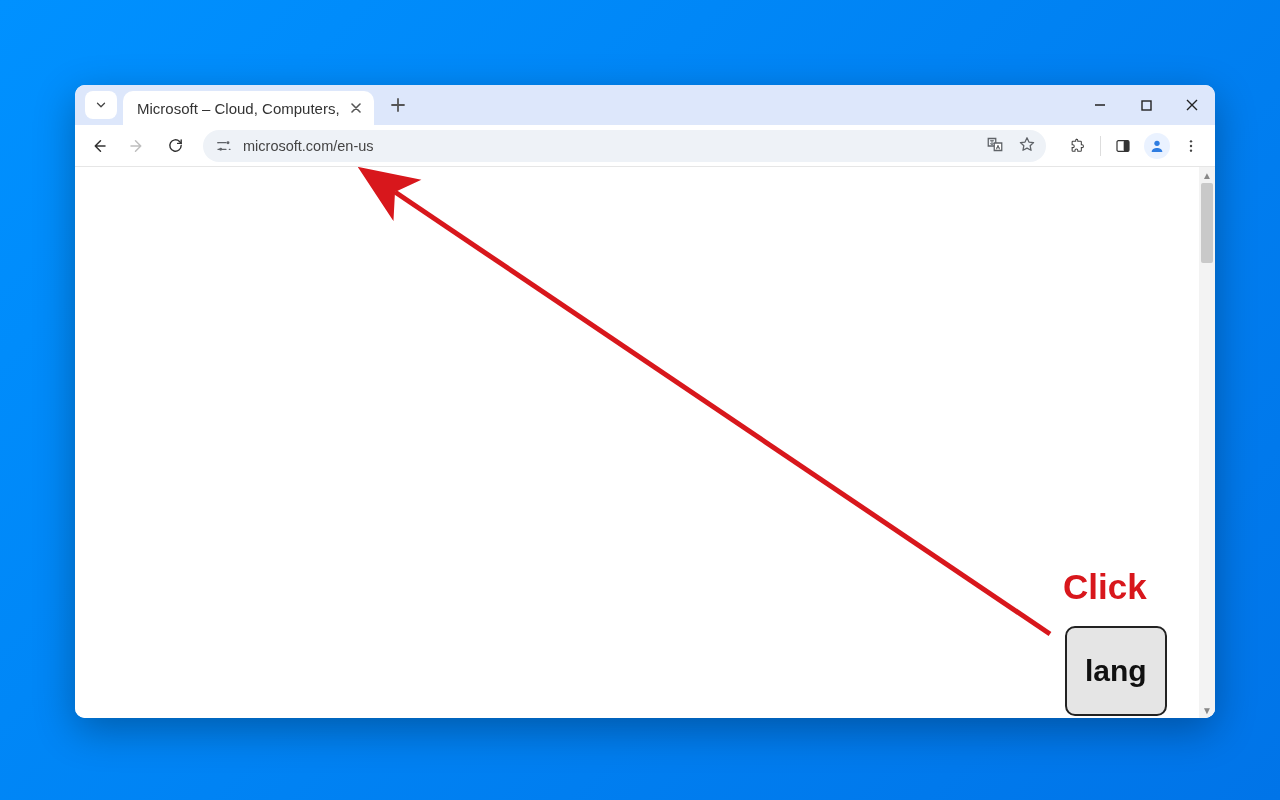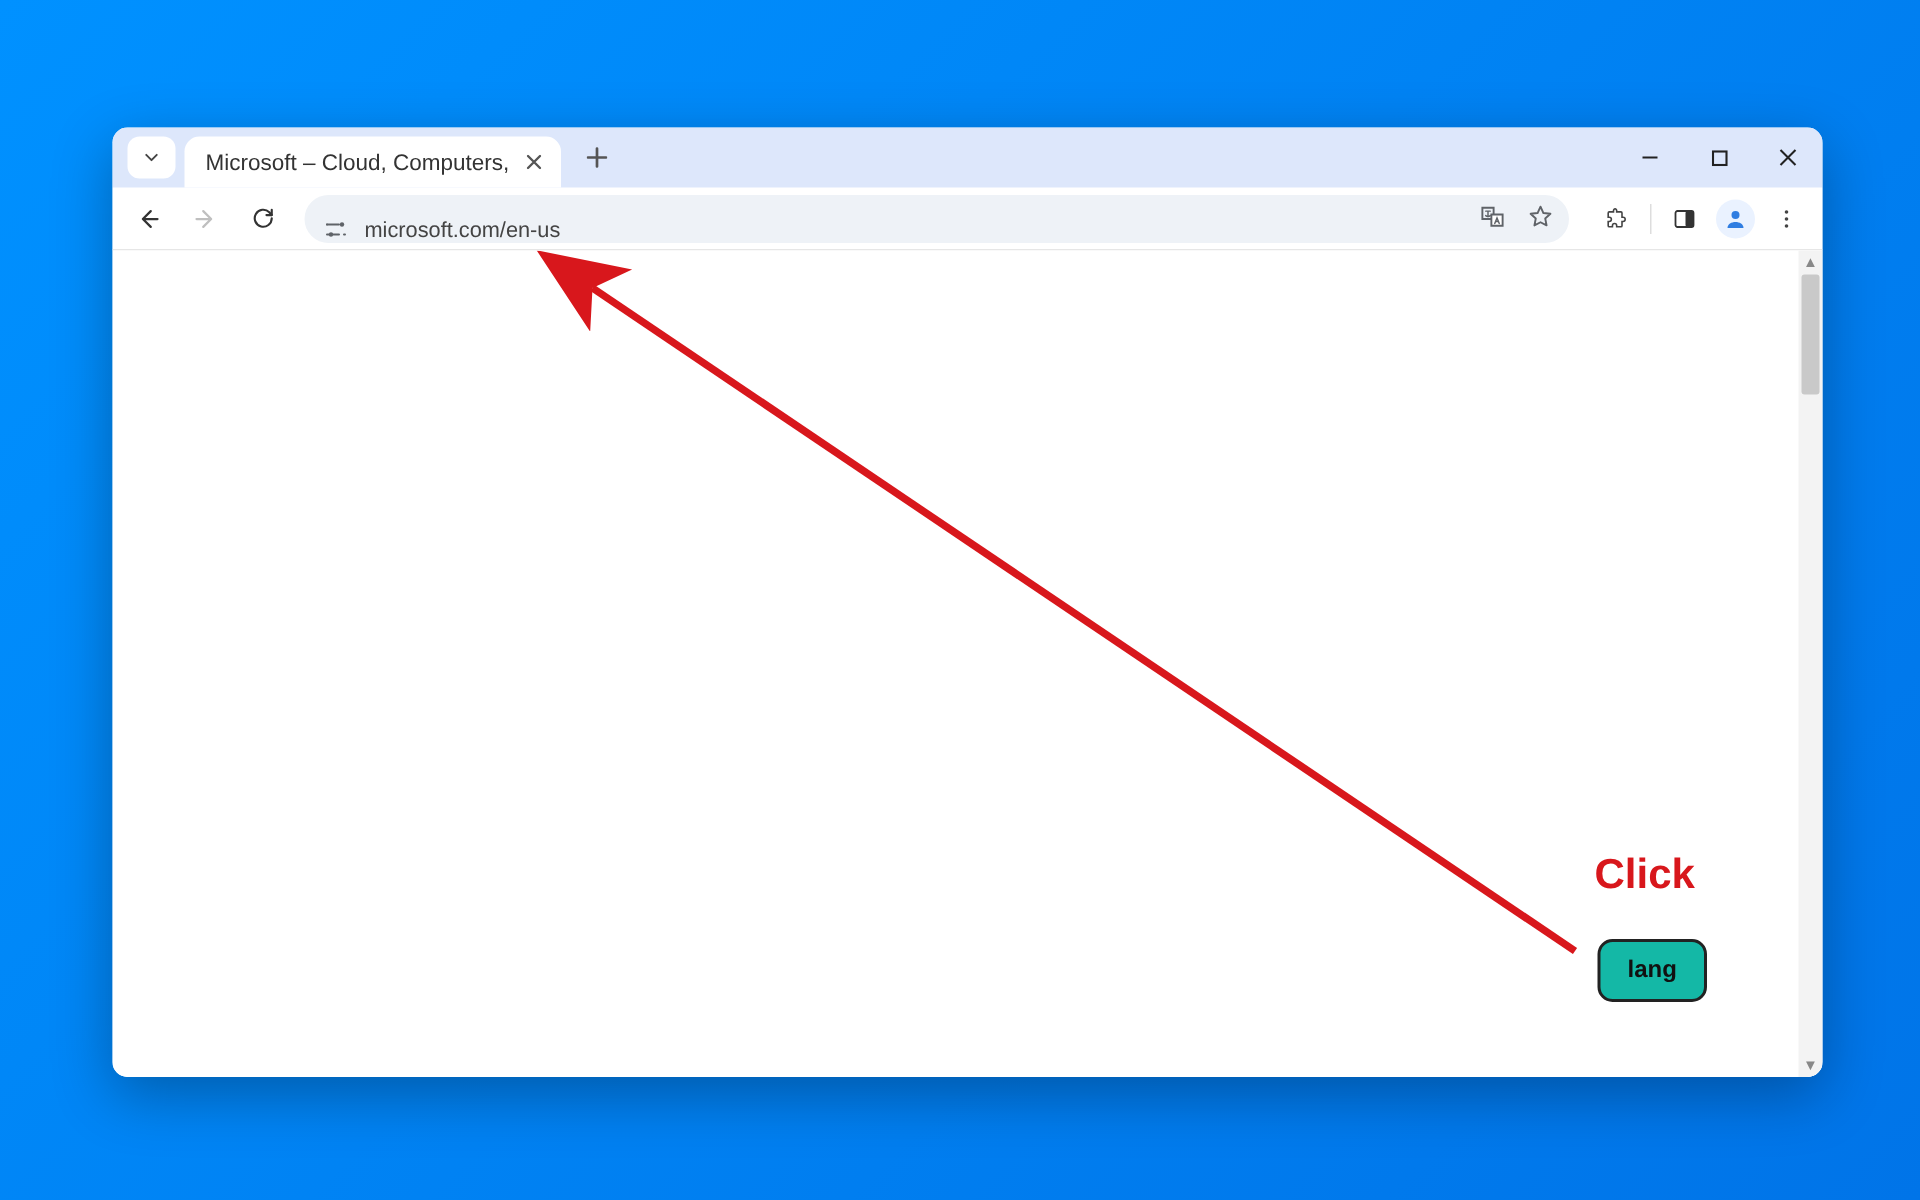--- a/index.html
+++ b/index.html
@@ -80,21 +80,21 @@
       height:42px;background:#fff;display:flex;align-items:center;
       padding:0 8px;gap:6px;border-bottom:1px solid #e6e6e6;
     }
     .tb-btn {
       width:32px;height:32px;display:flex;align-items:center;justify-content:center;
       color:#444;border-radius:50%;
     }
     .tb-btn.disabled { color:#bfbfbf; }
     .addressbar {
       flex:1;height:32px;background:#eef2f7;border-radius:16px;
-      display:flex;align-items:flex-end;padding:0 12px;gap:10px;
+      display:flex;align-items:center;padding:0 12px;gap:10px;
       font-size:14px;color:#555;
       position:relative; margin: 5px 6px;
     }
     .site-info { width:18px;height:18px;display:flex;align-items:center;justify-content:center;color:#5f6368; }
     .url-text { flex:1;font-size:14.5px;color:#444; }
     .addr-right { position:absolute; right:10px; top:50%; transform:translateY(-50%); display:flex; gap:14px; align-items:center; color:#5f6368; }
     .ext-area { display:flex; gap:2px; align-items:center; margin-left:4px; }
     .divider { width:1px;height:20px;background:#ddd;margin:0 4px; }
     .avatar {
       width:26px;height:26px;border-radius:50%;background:#eaf2ff;
@@ -119,23 +119,23 @@
     }
     .scrollbar-arrow.up { top:0; }
     .scrollbar-arrow.down { bottom:0; }
     .anno-text {
       position:absolute;color:#d8171c;font-weight:700;
       font-family:"Segoe UI",Arial,sans-serif;
       pointer-events:none;
     }
     .lang-btn {
       position:absolute;
-      padding:10px 18px;
-      background:#14b8a6;border:2px solid #222;border-radius:10px;
-      font-size:16px;font-weight:700;color:#111;
+      padding:26px 18px;
+      background:#e5e5e5;border:2px solid #222;border-radius:10px;
+      font-size:30px;font-weight:700;color:#111;
     }
     svg.arrow { position:absolute; pointer-events:none; }
   </style>
 </head>
 <body>
 
 <div class="browser-window">
 
   <div class="tabstrip">
     <div class="tabstrip-search">
@@ -247,21 +247,21 @@
             <circle cx="12" cy="12" r="1.8" fill="#444"></circle>
             <circle cx="12" cy="19" r="1.8" fill="#444"></circle>
           </svg>
       </div>
     </div>
   </div>
 
   <div class="content">
 
 
-    <div class="anno-text" style="left:988px;top:400px;font-size:28px">Click</div>
+    <div class="anno-text" style="left:988px;top:400px;font-size:35px">Click</div>
 
     <button class="lang-btn" style="left:990px;top:459px">lang</button>
 
     <svg class="arrow" style="left:0;top:0" width="1140" height="560">
       <defs>
         <marker id="ah" markerWidth="14" markerHeight="14" refX="3" refY="5" orient="auto">
           <path d="M0 0 L12 5 L0 10 L3 5 Z" fill="#d8171c"></path>
         </marker>
       </defs>
       <line x1="975" y1="467" x2="320" y2="25" stroke="#d8171c" stroke-width="5" marker-end="url(#ah)"></line>

